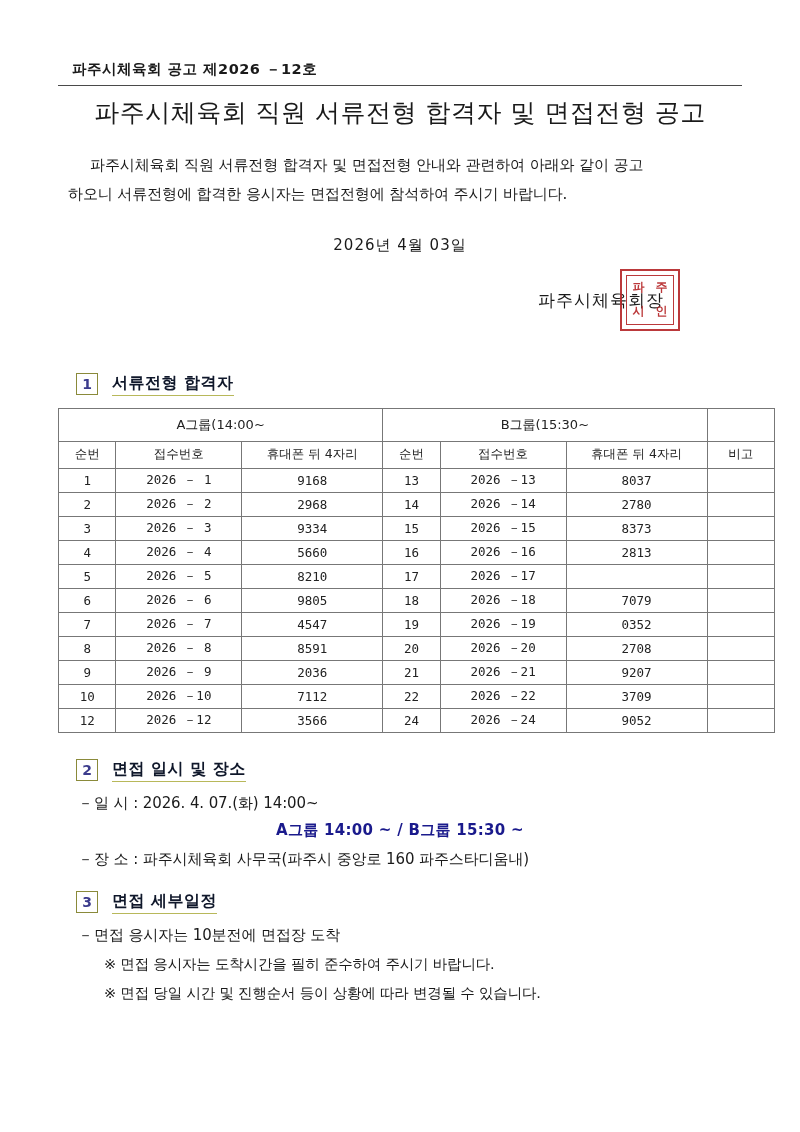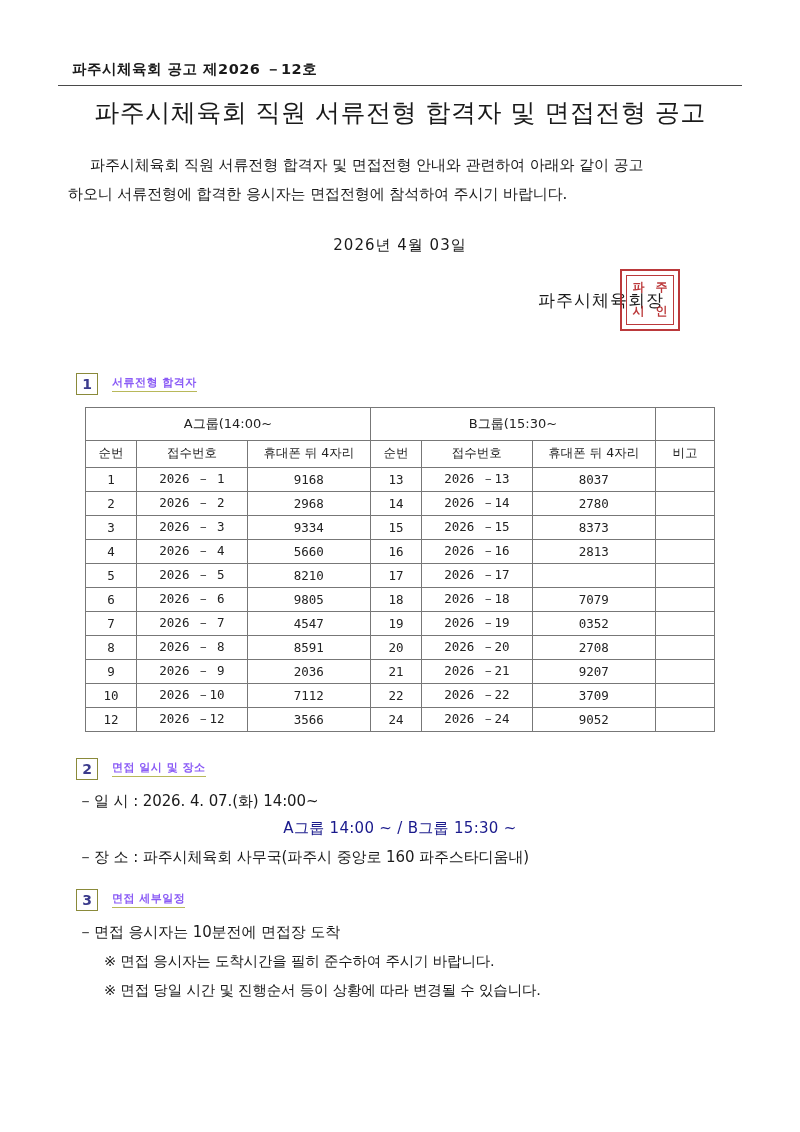--- a/index.html
+++ b/index.html
@@ -119,36 +119,36 @@
     border: 1.5px solid #8a8a3a;
     color: #3b3b8c;
     font-size: 14px;
     font-weight: bold;
     display: flex;
     align-items: center;
     justify-content: center;
     box-sizing: border-box;
   }
   .sec-title {
-    font-size: 11px;
-    font-weight: bold;
-    color: #8b5cf6;
+    font-size: 16px;
+    font-weight: bold;
+    color: #0f172a;
     border-bottom: 1.5px solid #b8b85a;
     padding-bottom: 1px;
     letter-spacing: 0.5px;
   }
   .sec1 { margin-top: 34px; }
   .sec2 { margin-top: 26px; }
   .sec3 { margin-top: 22px; }
 
   
   table.pass-table {
     border-collapse: collapse;
     margin: 0 auto;
-    width: 630px;
+    width: 717px;
     font-family: "DejaVu Sans Mono", "Liberation Mono", monospace;
   }
   table.pass-table td, table.pass-table th {
     border: 1px solid #777777;
     text-align: center;
     font-size: 12.5px;
     height: 23px;
     padding: 0 2px;
     font-weight: normal;
     color: #222;
@@ -171,21 +171,21 @@
   
   .body-line {
     font-size: 15px;
     margin: 10px 0 0 20px;
     letter-spacing: -0.1px;
   }
   .center-note {
     text-align: center;
     color: #1a1a8c;
     font-size: 15px;
-    font-weight: normal;
+    font-weight: bold;
     margin: 8px 0 4px 0;
     letter-spacing: 0.3px;
   }
   .note-line {
     font-size: 14.5px;
     margin: 10px 0 0 46px;
     letter-spacing: -0.2px;
   }
   .dash { display: inline-block; width: 16px; }
 </style>

